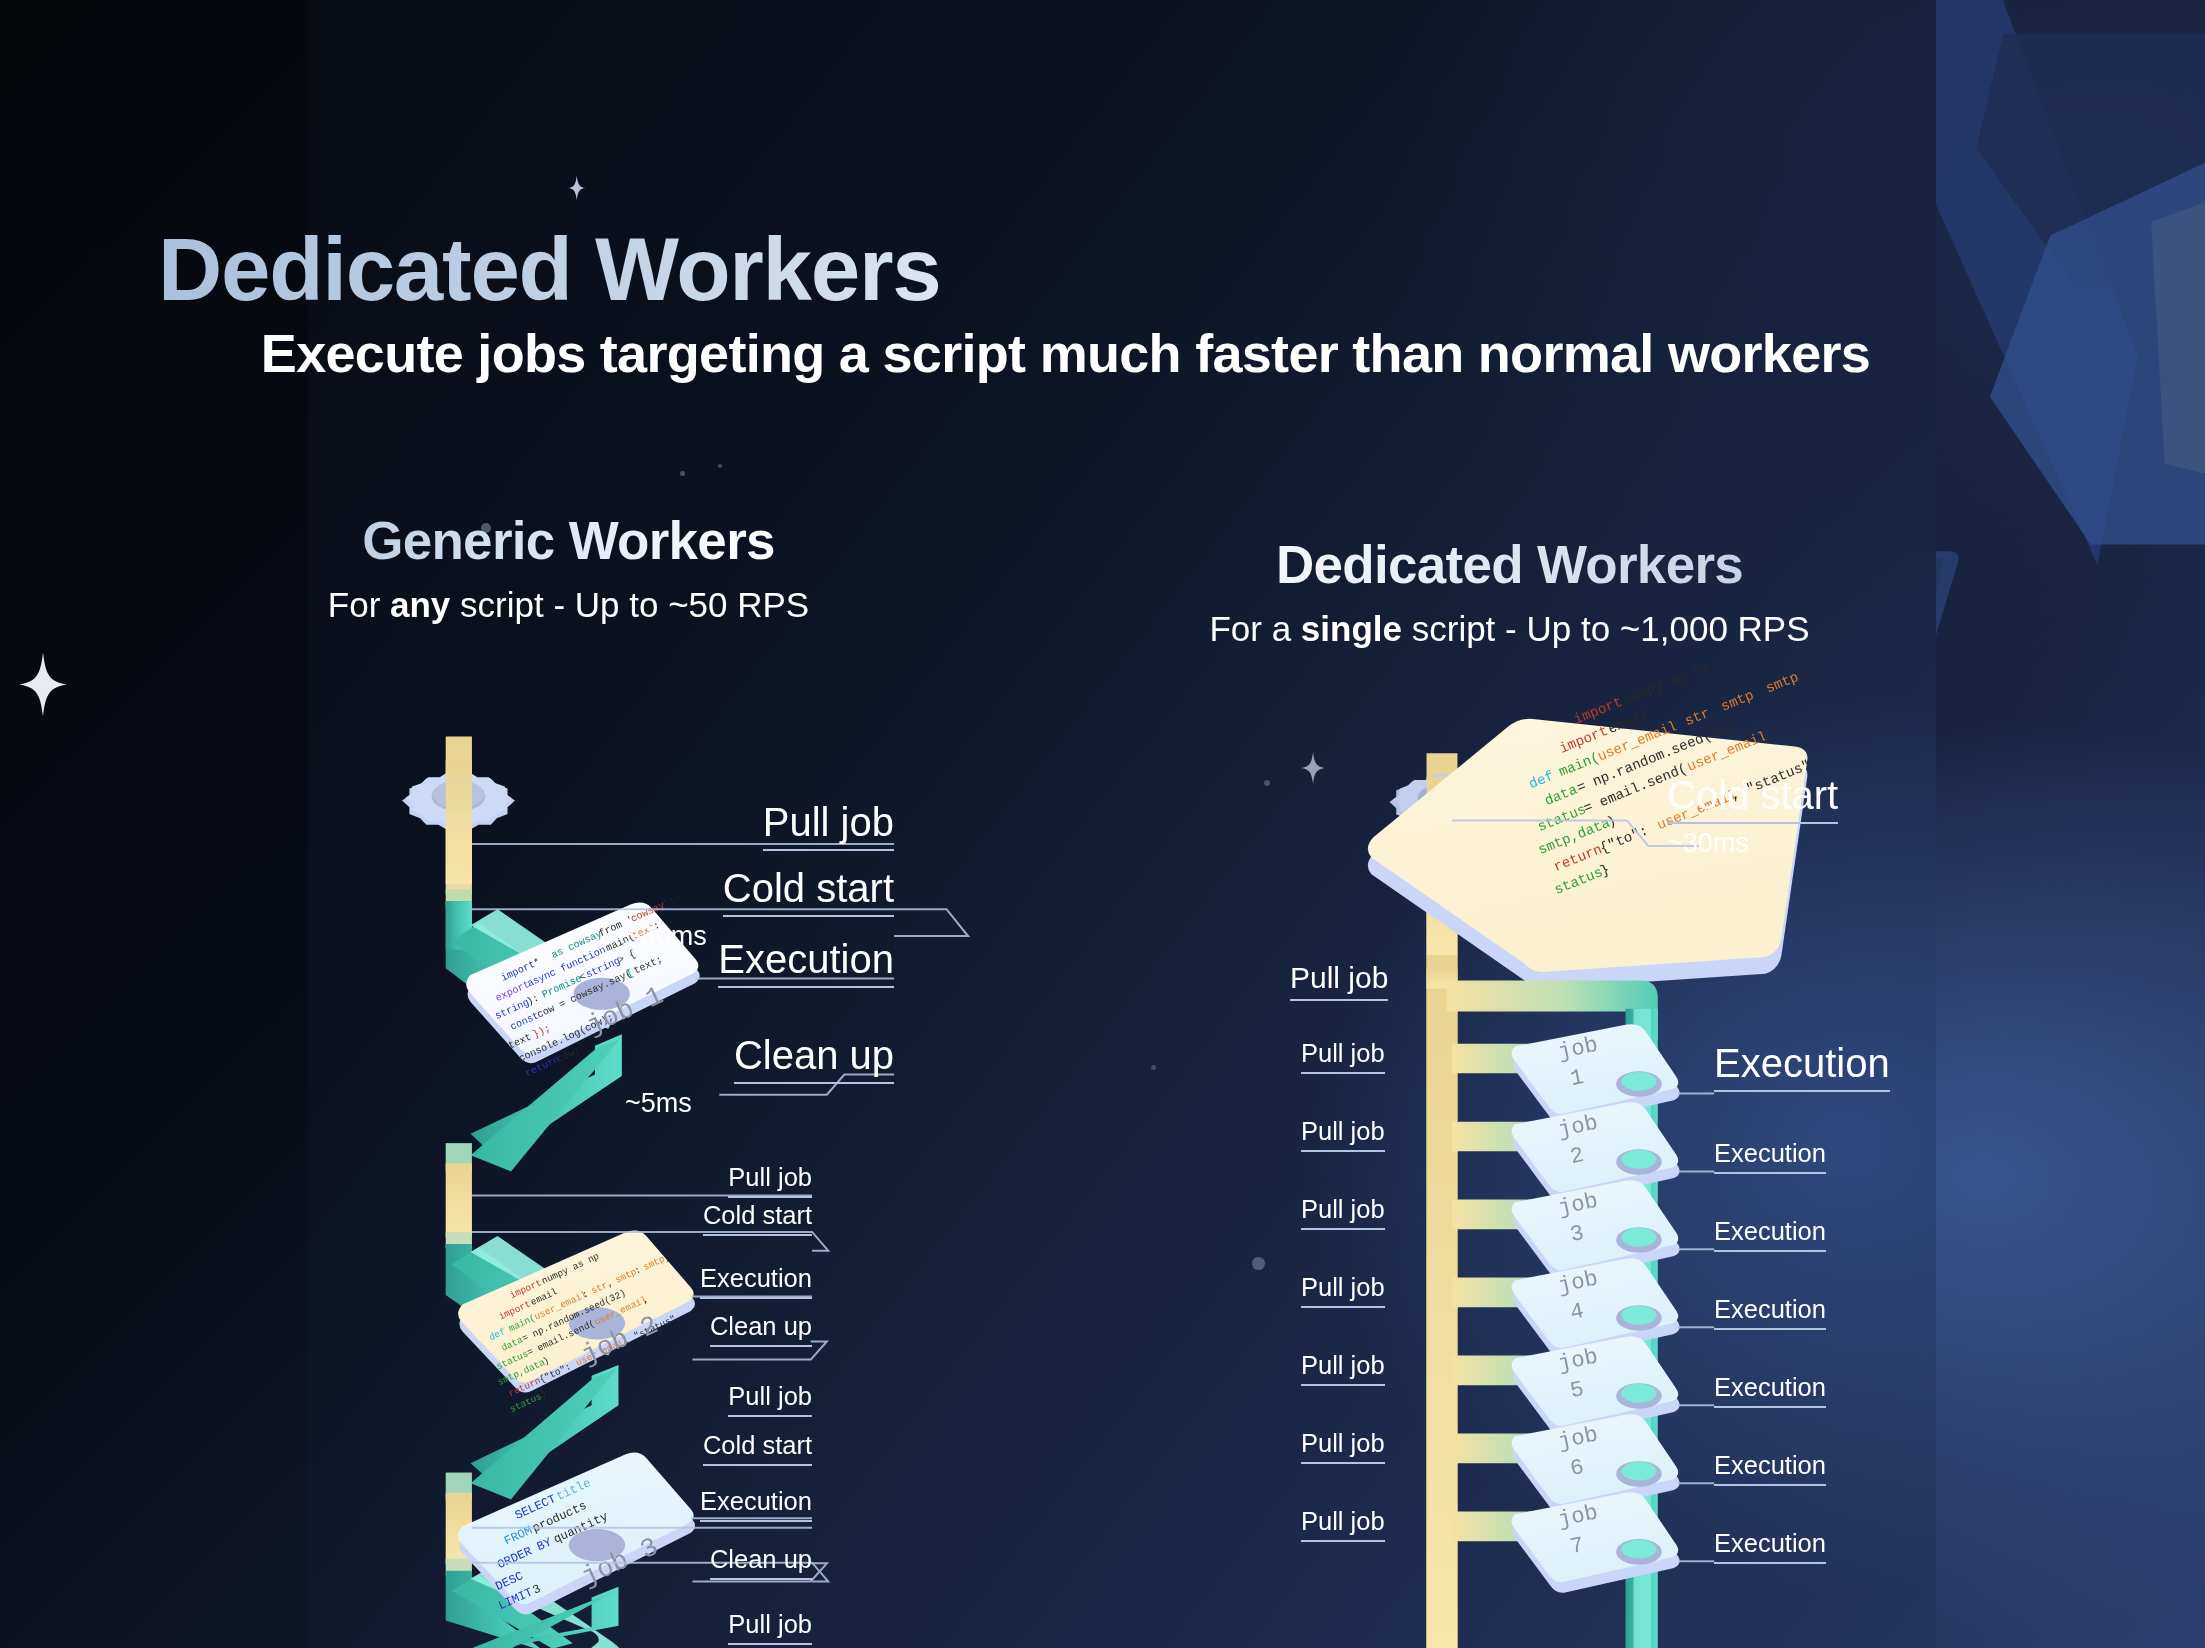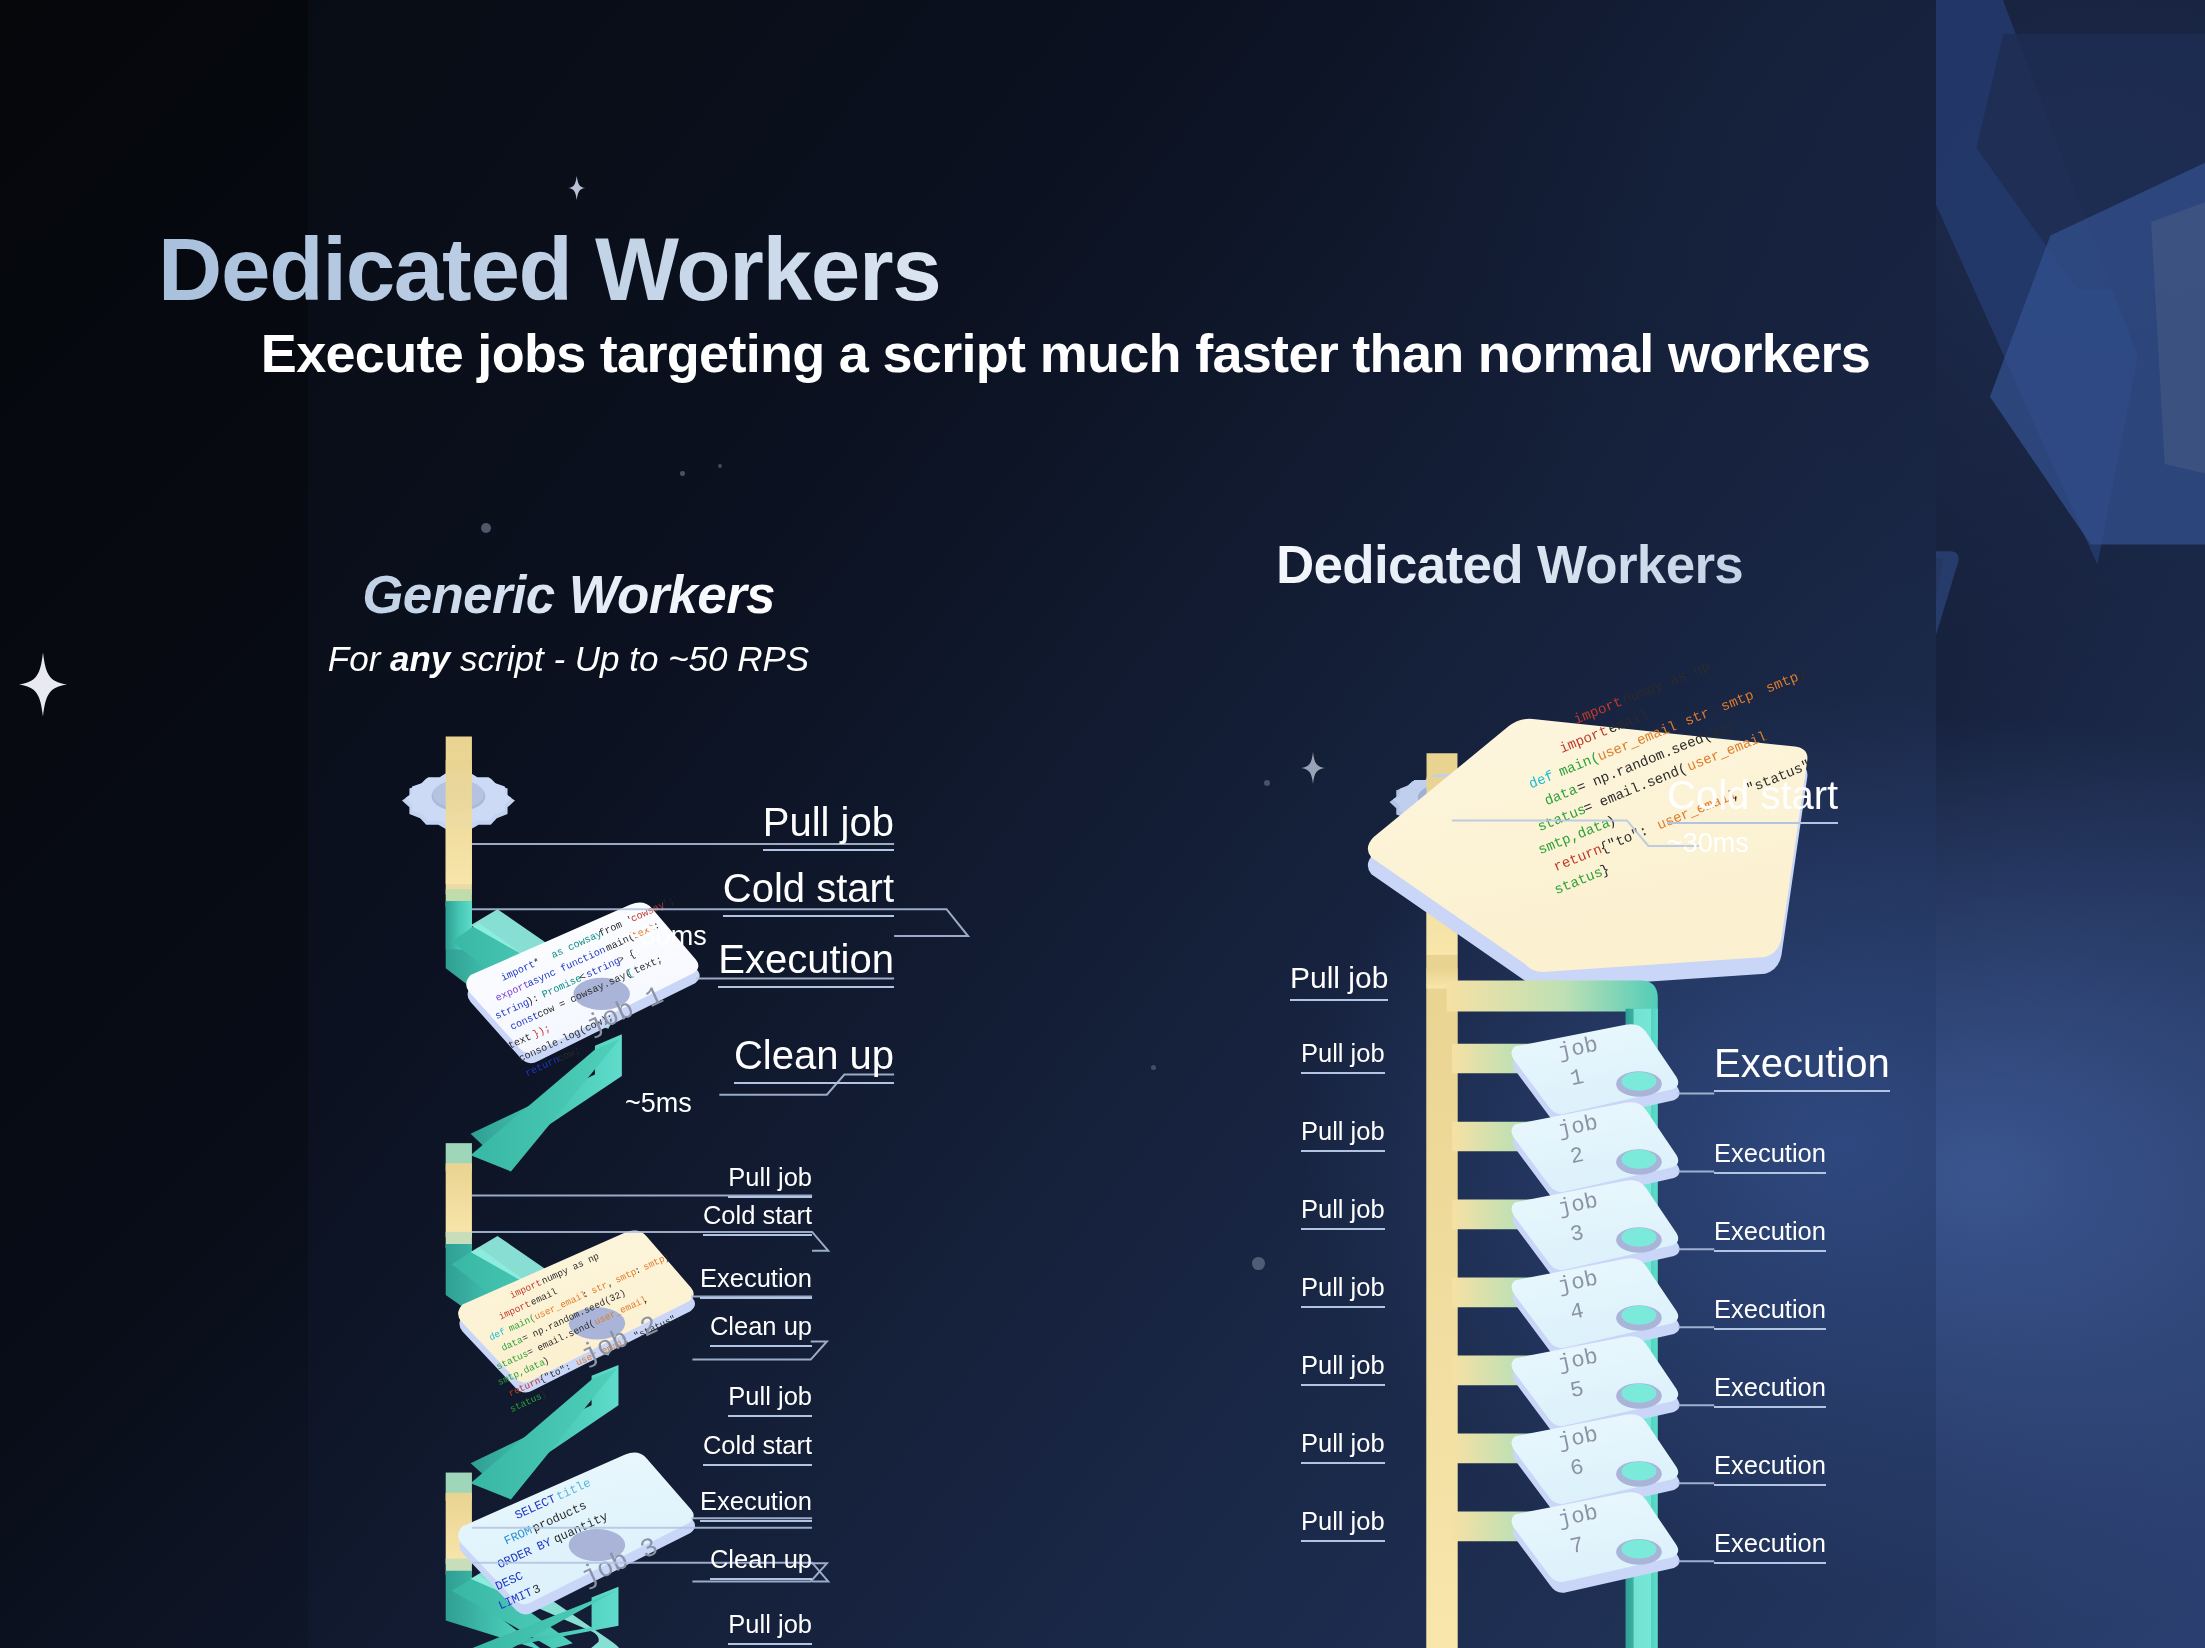--- a/index.html
+++ b/index.html
@@ -138,27 +138,28 @@
 <div class="dot" style="left:1264px;top:780px;width:6px;height:6px;opacity:.45;"></div>
 <div class="dot" style="left:1252px;top:1257px;width:12.8px;height:12.8px;opacity:.5;"></div>
 <div class="dot" style="left:1151px;top:1065px;width:5.4px;height:5.4px;opacity:.4;"></div>
 <div class="dot" style="left:1446px;top:760px;width:4.7px;height:4.7px;opacity:.4;"></div>
 
 <div class="header">
   <div class="h1">Dedicated Workers</div>
   <div class="h2">Execute jobs targeting a script much faster than normal workers</div>
 </div>
 
-<div class="colhead left" style="left:222px;top:568px;width:693px;font-style:italic;">
+<div class="colhead left" style="left:222px;top:514px;width:693px;">
   <div class="ch-title">Generic Workers</div>
   <div class="ch-sub"><span>For </span><b>any</b><span> script - Up to ~50 RPS</span></div>
 </div>
 
 <div class="colhead right" style="left:1163px;top:538px;width:693px;">
   <div class="ch-title">Dedicated Workers</div>
+  <div class="ch-sub"><span>For a </span><b>single</b><span> script - Up to ~1,000 RPS</span></div>
 </div>
 
 <div class="diagram">
 <svg width="2205" height="1649" viewBox="0 0 3280 2452">
   <defs>
     <linearGradient id="gY" x1="0" y1="0" x2="0" y2="1">
       <stop offset="0" stop-color="#e9d391"></stop>
           <stop offset="1" stop-color="#f8e6ab"></stop>
     </linearGradient>
     <linearGradient id="gT" x1="0" y1="0" x2="1" y2="0">

